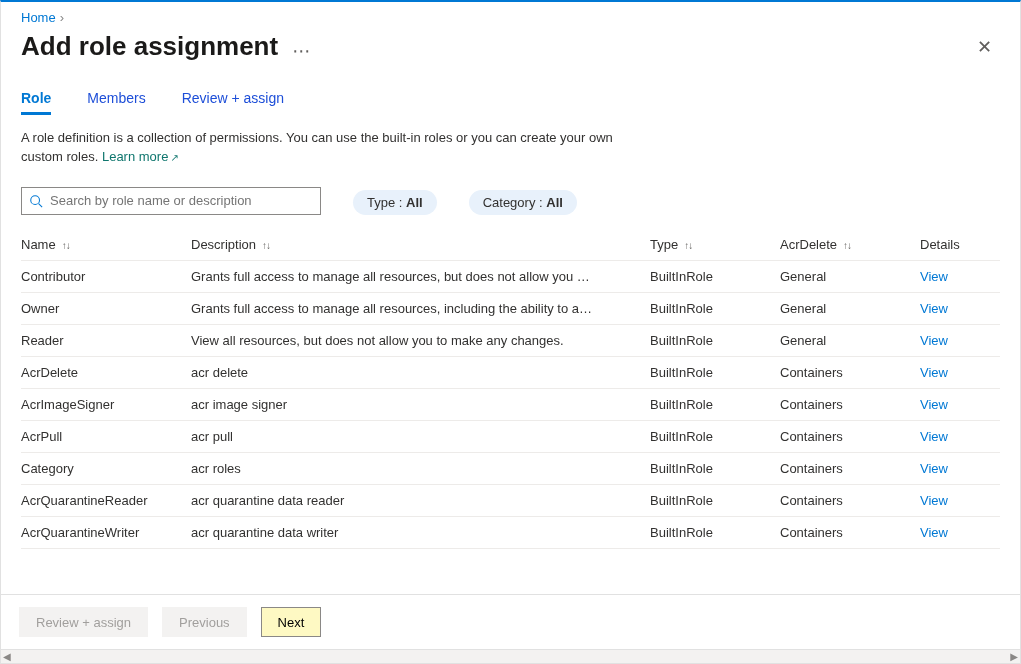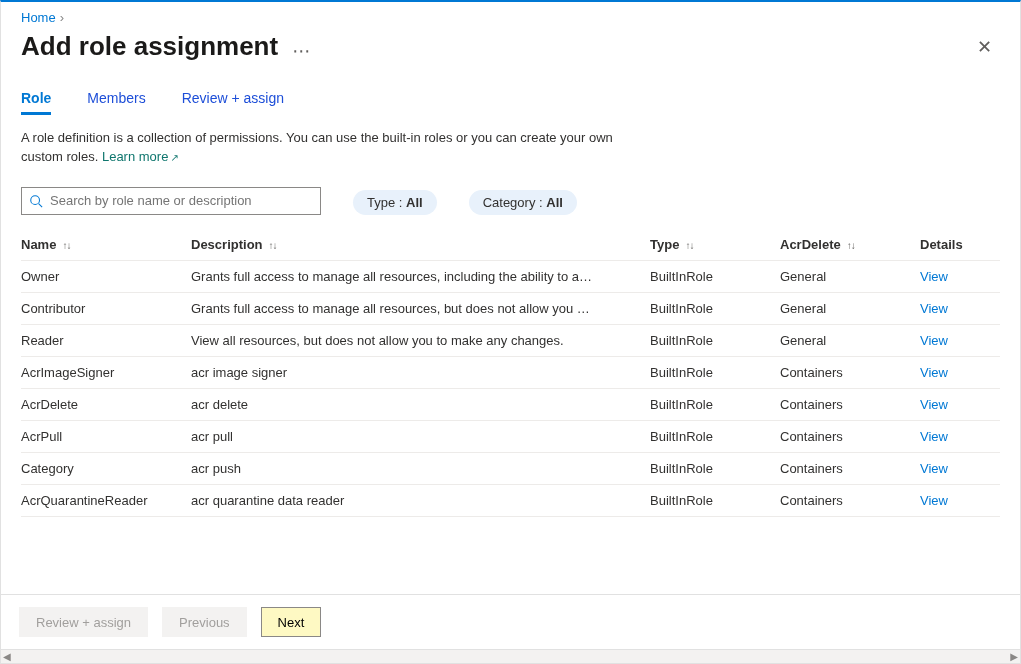--- a/index.html
+++ b/index.html
@@ -28,21 +28,21 @@
     .controls { display: flex; align-items: flex-end; gap: 32px; padding: 16px 20px 12px; }
     .search-wrap { position: relative; width: 300px; }
     .search-wrap input { width: 100%; height: 28px; border: 1px solid #8a8886; padding: 0 8px 0 28px; font-size: 13px; outline: none; }
     .search-icon { position: absolute; left: 8px; top: 50%; transform: translateY(-50%); color: #0078d4; pointer-events: none; }
     .search-icon svg { width: 14px; height: 14px; display: block; }
     .pill { background: #e8f1fb; border-radius: 14px; padding: 5px 14px; font-size: 13px; cursor: pointer; }
     .pill b { font-weight: 600; }
 
     .table-wrap { padding: 0 20px 20px; }
     table { width: 100%; border-collapse: collapse; }
-    th { text-align: left; font-weight: 700; font-size: 13px; padding: 10px 8px 8px 0; border-bottom: 1px solid #edebe9; vertical-align: middle; }
+    th { text-align: left; font-weight: 400; font-size: 13px; padding: 10px 8px 8px 0; border-bottom: 1px solid #edebe9; vertical-align: middle; }
     .sort-icons { font-size: 10px; color: #605e5c; margin-left: 6px; letter-spacing: -1px; }
     td { padding: 8px 8px 8px 0; border-bottom: 1px solid #edebe9; font-size: 13px; white-space: nowrap; overflow: hidden; text-overflow: ellipsis; }
     td.col-desc { max-width: 380px; }
     td.col-name { width: 170px; }
     td.col-type { width: 130px; }
     td.col-cat { width: 140px; }
     td.col-details { width: 80px; }
     .view-link { color: #0078d4; text-decoration: none; }
 
     .footer { border-top: 1px solid #e1e1e1; padding: 12px 18px; display: flex; gap: 14px; background: #fff; }
@@ -106,71 +106,78 @@
           <tr>
             <th><span>Name</span><span class="sort-icons">↑↓</span></th>
             <th><span>Description</span><span class="sort-icons">↑↓</span></th>
             <th><span>Type</span><span class="sort-icons">↑↓</span></th>
             <th><span>AcrDelete</span><span class="sort-icons">↑↓</span></th>
             <th><span>Details</span></th>
           </tr>
         </thead>
         <tbody id="roles-body">
             <tr>
-              <td class="col-name">Owner</td>
-              <td class="col-desc">Grants full access to manage all resources, including the ability to a…</td>
+              <td class="col-name">Contributor</td>
+              <td class="col-desc">Grants full access to manage all resources, but does not allow you …</td>
               <td class="col-type">BuiltInRole</td>
               <td class="col-cat">General</td>
               <td class="col-details"><a href="#" class="view-link">View</a></td>
             </tr>
             <tr>
-              <td class="col-name">Contributor</td>
-              <td class="col-desc">Grants full access to manage all resources, but does not allow you …</td>
+              <td class="col-name">Owner</td>
+              <td class="col-desc">Grants full access to manage all resources, including the ability to a…</td>
               <td class="col-type">BuiltInRole</td>
               <td class="col-cat">General</td>
               <td class="col-details"><a href="#" class="view-link">View</a></td>
             </tr>
             <tr>
               <td class="col-name">Reader</td>
               <td class="col-desc">View all resources, but does not allow you to make any changes.</td>
               <td class="col-type">BuiltInRole</td>
               <td class="col-cat">General</td>
               <td class="col-details"><a href="#" class="view-link">View</a></td>
             </tr>
             <tr>
-              <td class="col-name">AcrImageSigner</td>
-              <td class="col-desc">acr image signer</td>
+              <td class="col-name">AcrDelete</td>
+              <td class="col-desc">acr delete</td>
               <td class="col-type">BuiltInRole</td>
               <td class="col-cat">Containers</td>
               <td class="col-details"><a href="#" class="view-link">View</a></td>
             </tr>
             <tr>
-              <td class="col-name">AcrDelete</td>
-              <td class="col-desc">acr delete</td>
+              <td class="col-name">AcrImageSigner</td>
+              <td class="col-desc">acr image signer</td>
               <td class="col-type">BuiltInRole</td>
               <td class="col-cat">Containers</td>
               <td class="col-details"><a href="#" class="view-link">View</a></td>
             </tr>
             <tr>
               <td class="col-name">AcrPull</td>
               <td class="col-desc">acr pull</td>
               <td class="col-type">BuiltInRole</td>
               <td class="col-cat">Containers</td>
               <td class="col-details"><a href="#" class="view-link">View</a></td>
             </tr>
             <tr>
               <td class="col-name">Category</td>
-              <td class="col-desc">acr push</td>
+              <td class="col-desc">acr roles</td>
               <td class="col-type">BuiltInRole</td>
               <td class="col-cat">Containers</td>
               <td class="col-details"><a href="#" class="view-link">View</a></td>
             </tr>
             <tr>
               <td class="col-name">AcrQuarantineReader</td>
               <td class="col-desc">acr quarantine data reader</td>
+              <td class="col-type">BuiltInRole</td>
+              <td class="col-cat">Containers</td>
+              <td class="col-details"><a href="#" class="view-link">View</a></td>
+            </tr>
+            <tr>
+              <td class="col-name">AcrQuarantineWriter</td>
+              <td class="col-desc">acr quarantine data writer</td>
               <td class="col-type">BuiltInRole</td>
               <td class="col-cat">Containers</td>
               <td class="col-details"><a href="#" class="view-link">View</a></td>
             </tr>
           </tbody>
       </table>
     </div>
 
   </div>
 

